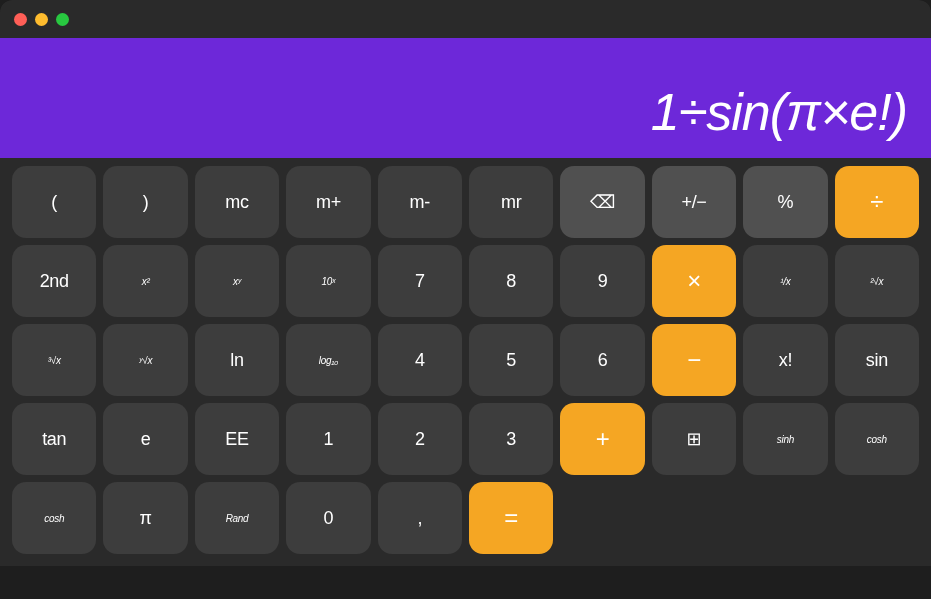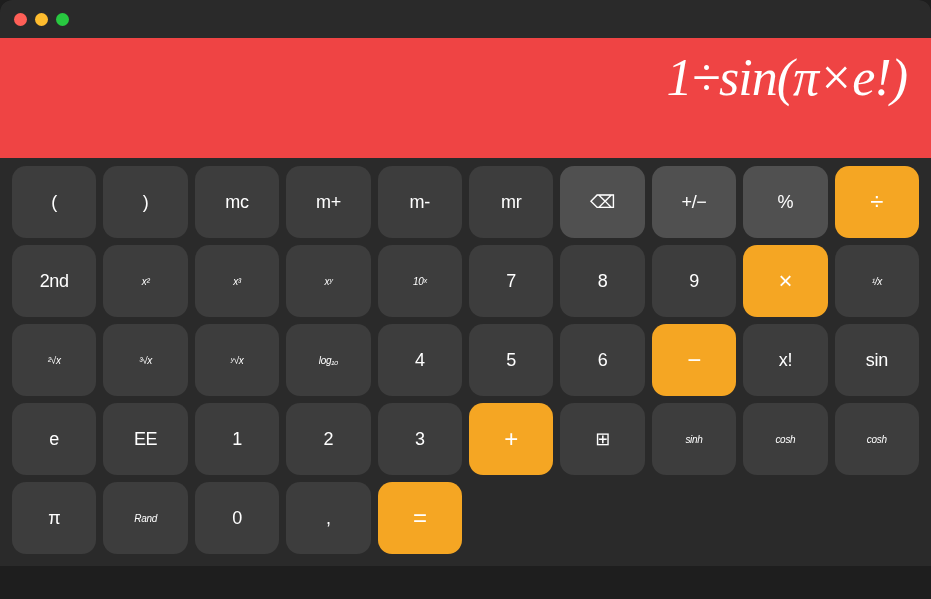--- a/index.html
+++ b/index.html
@@ -26,26 +26,26 @@
     .title-dot {
       width: 13px;
       height: 13px;
       border-radius: 50%;
     }
     .dot-red { background: #ff5f57; }
     .dot-yellow { background: #febc2e; }
     .dot-green { background: #28c840; }
 
     .display-area {
-      background: #ef4444;
+      background: #6d28d9;
       height: 120px;
       display: flex;
+      align-items: flex-end;
       justify-content: flex-end;
       padding: 10px 24px 16px 24px;
-      font-family: Liberation Serif, serif;
     }
 
     .display-text {
       font-size: 52px;
       font-weight: 300;
       color: #ffffff;
       letter-spacing: -1px;
       font-style: italic;
     }
 
@@ -117,38 +117,39 @@
       <button class="btn">mc</button>
       <button class="btn">m+</button>
       <button class="btn">m-</button>
       <button class="btn">mr</button>
       <button class="btn btn-medium-dark">⌫</button>
       <button class="btn btn-medium-dark">+/−</button>
       <button class="btn btn-medium-dark">%</button>
       <button class="btn btn-operator">÷</button>
       <button class="btn">2nd</button>
       <button class="btn btn-small-text">x²</button>
-      <button class="btn btn-small-text">x³</button>
       <button class="btn btn-small-text">xʸ</button>
       <button class="btn btn-small-text">10ˣ</button>
       <button class="btn">7</button>
       <button class="btn">8</button>
       <button class="btn">9</button>
       <button class="btn btn-operator">×</button>
       <button class="btn btn-small-text">¹/x</button>
       <button class="btn btn-small-text">²√x</button>
       <button class="btn btn-small-text">³√x</button>
       <button class="btn btn-small-text">ʸ√x</button>
+      <button class="btn">ln</button>
       <button class="btn btn-small-text">log₁₀</button>
       <button class="btn">4</button>
       <button class="btn">5</button>
       <button class="btn">6</button>
       <button class="btn btn-operator">−</button>
       <button class="btn">x!</button>
       <button class="btn">sin</button>
+      <button class="btn">tan</button>
       <button class="btn">e</button>
       <button class="btn">EE</button>
       <button class="btn">1</button>
       <button class="btn">2</button>
       <button class="btn">3</button>
       <button class="btn btn-operator">+</button>
       <button class="btn">⊞</button>
       <button class="btn btn-small-text">sinh</button>
       <button class="btn btn-small-text">cosh</button>
       <button class="btn btn-small-text">cosh</button>

